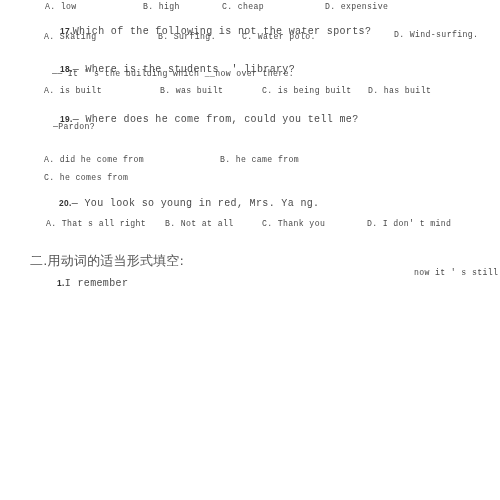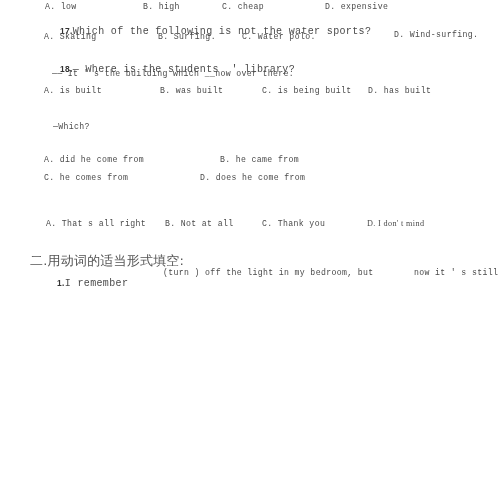--- a/index.html
+++ b/index.html
@@ -80,32 +80,36 @@
 
   <div class="ln" style="left:39px; top:54px;">
     <span class="qnum">18.</span><span class="stem">— Where is the students  ' library?</span>
   </div>
   <div class="ln" style="left:52px; top:69px;">—— It ' s the building which __now over there.</div>
   <div class="opt" style="left:44px; top:86px;">A. is built</div>
   <div class="opt" style="left:160px; top:86px;">B. was built</div>
   <div class="opt" style="left:262px; top:86px;">C. is being built</div>
   <div class="opt" style="left:368px; top:86px;">D. has built</div>
 
-  <div class="ln" style="left:53px; top:122px;">—Which?</div>
+  <div class="ln" style="left:39px; top:104px;">
+    <span class="qnum">19.</span><span class="stem">— Where does he come from, could you tell me?</span>
+  </div>
+  <div class="ln" style="left:53px; top:122px;">—Pardon?</div>
   <div class="opt" style="left:44px; top:155px;">A. did he come from</div>
   <div class="opt" style="left:220px; top:155px;">B. he came from</div>
   <div class="opt" style="left:44px; top:173px;">C. he comes from</div>
-  <div class="opt" style="left:200px; top:173px;">D. does he come from</div>
 
+  <div class="ln" style="left:38px; top:188px;">
+    <span class="qnum">20.</span><span class="stem">— You look so young in red, Mrs. Ya ng.</span>
+  </div>
   <div class="opt" style="left:46px; top:219px;">A. That s all right</div>
   <div class="opt" style="left:165px; top:219px;">B. Not at all</div>
   <div class="opt" style="left:262px; top:219px;">C. Thank you</div>
-  <div class="opt" style="left:367px; top:219px;font-family:Liberation Serif, serif;">D. I don' t mind</div>
+  <div class="opt" style="left:367px; top:219px;">D. I don' t mind</div>
 
   <div class="cn" style="left:30px; top:252px;">二.用动词的适当形式填空:</div>
 
   <div class="ln" style="left:36px; top:268px;">
     <span class="qnum">1.</span><span class="stem">I remember</span>
   </div>
-  <div class="ln" style="left:163px; top:268px;">(turn ) off the light in my bedroom, but</div>
   <div class="ln" style="left:396px; top:268px;padding-left:18px;">now it ' s still</div>
 
 </div>
 
 </body></html>

